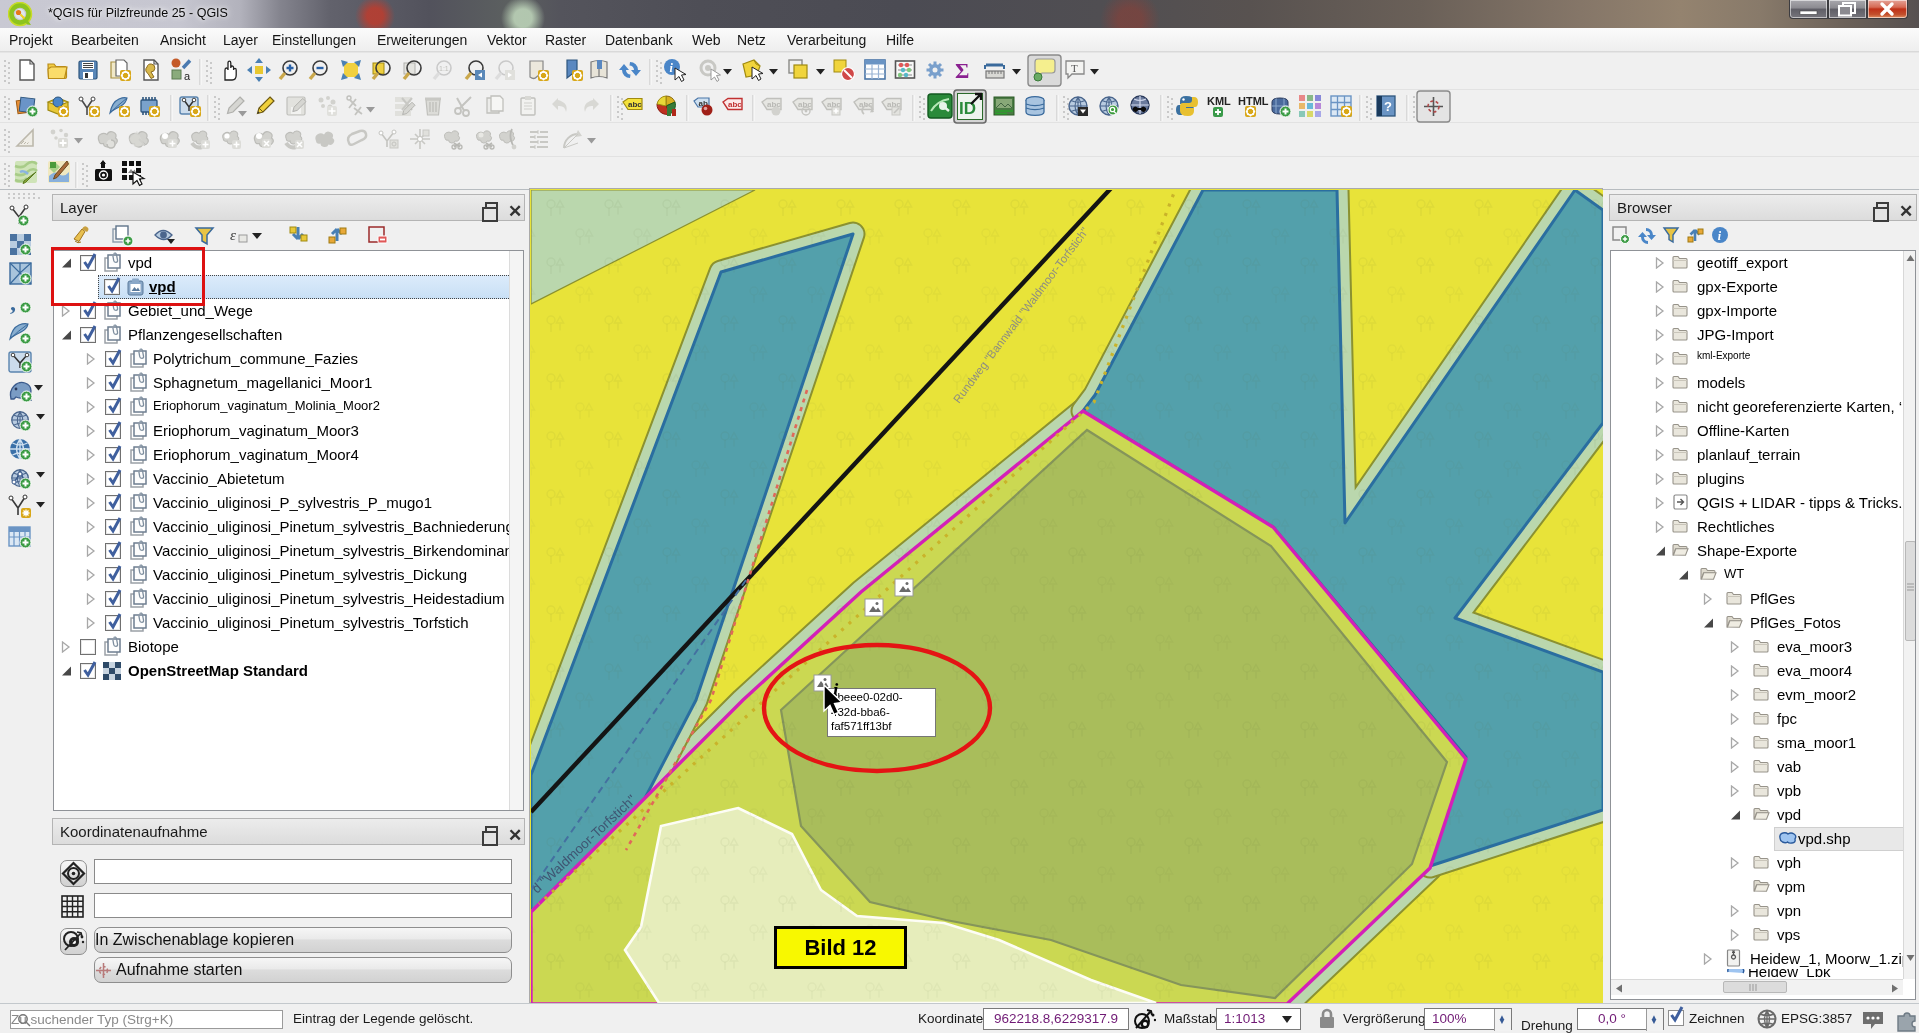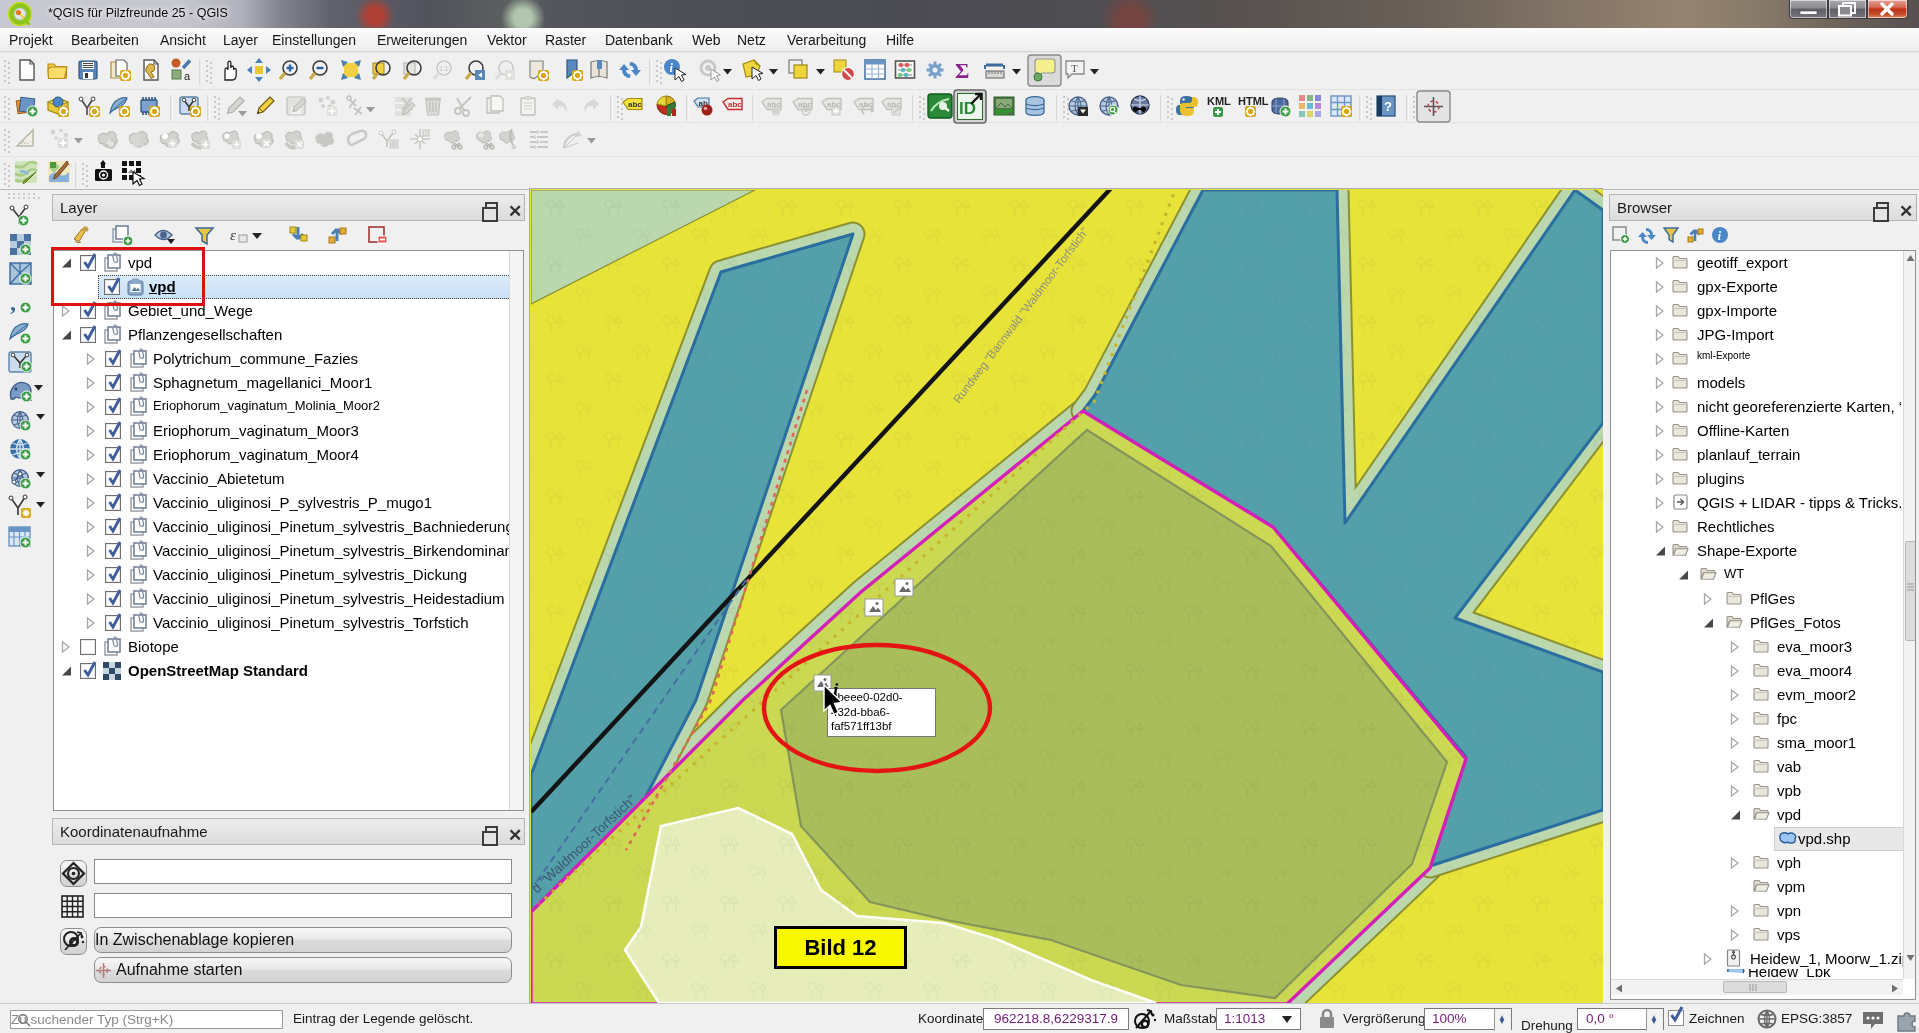--- a/index.html
+++ b/index.html
@@ -1576,21 +1576,21 @@
           <path d="M0,0 L10,0 L5,7Z" fill="#222"></path>
         </svg>
  </div>
  <svg class="abs" style="left:1318px;top:4px" width="18" height="22">
         <rect x="2" y="9" width="14" height="11" rx="1" fill="#8a8a8a"></rect>
         <path d="M5,9 V6 a4,4 0 0 1 8,0 V9" fill="none" stroke="#8a8a8a" stroke-width="2.6"></path>
       </svg>
  <span class="abs" style="left:1343px;top:7px">Vergrößerung</span>
  <div class="fld" style="left:1424px;top:4px;width:88px;height:22px;line-height:20px;padding-left:7px">100%<div class="spin"></div></div>
  <span class="abs" style="left:1521px;top:14px">Drehung</span>
- <div class="fld" style="left:1577px;top:4px;width:87px;height:22px;line-height:20px;padding-left:8px">0,0 °<div class="spin"></div></div>
+ <div class="fld" style="left:1577px;top:4px;width:87px;height:22px;line-height:20px;padding-left:20px">0,0 °<div class="spin"></div></div>
  <div class="cb" style="left:1668px;top:6px">
         <svg width="16" height="16">
           <use href="#d-check"></use>
         </svg>
       </div>
  <span class="abs" style="left:1689px;top:7px">Zeichnen</span>
  <svg class="abs" style="left:1757px;top:5px" width="21" height="21" viewBox="0 0 21 21">
         <circle cx="10" cy="10" r="8.5" fill="none" stroke="#6a6a6a" stroke-width="2"></circle>
         <path d="M1.5,10 H19 M10,1.5 V19 M3,5 Q10,8 17,5 M3,15.5 Q10,13 17,15.5 M10,1.5 Q5,10 10,19 M10,1.5 Q15,10 10,19" stroke="#6a6a6a" stroke-width="1.4" fill="none"></path>
       </svg>

